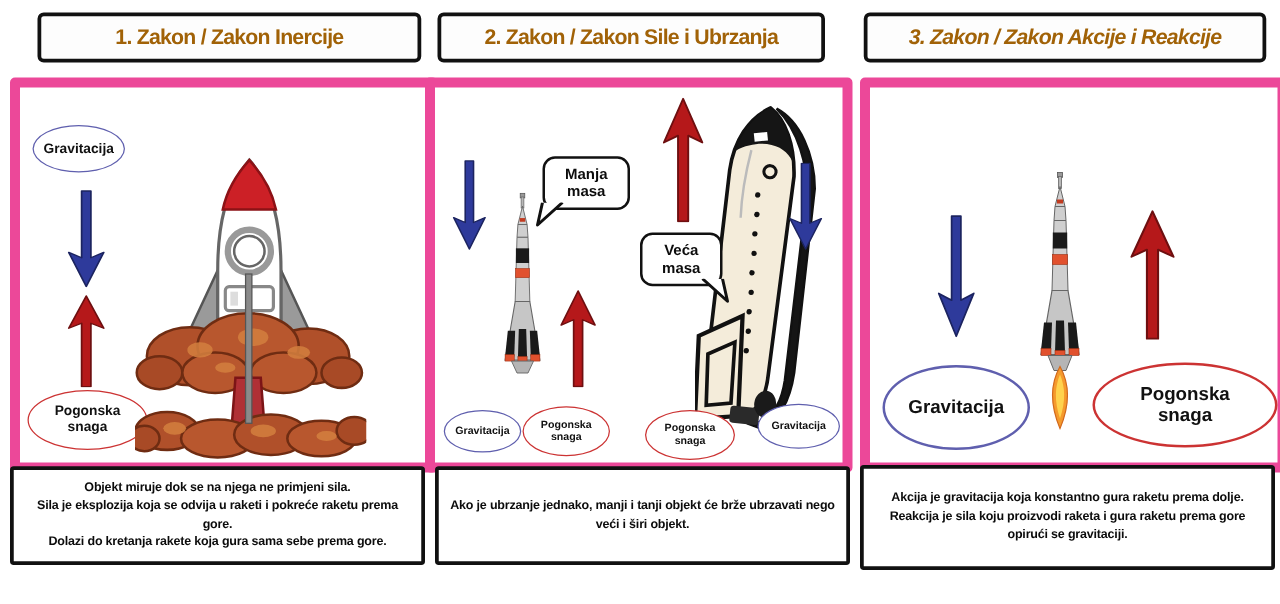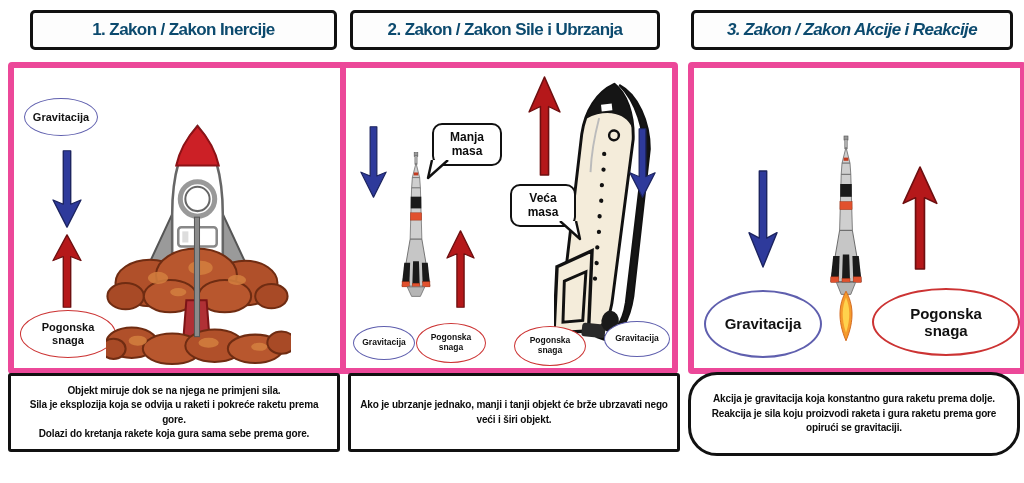--- a/index.html
+++ b/index.html
@@ -1,21 +1,21 @@
 <!DOCTYPE html>
 <html><head>
 <meta charset="utf-8">
 <style>
   html,body{margin:0;padding:0;background:#fff;}
   #stage{position:relative;width:1024px;height:483px;background:#fff;
          font-family:"Liberation Sans",sans-serif;overflow:hidden;}
   .hdr{position:absolute;top:10px;height:34px;border:3px solid #111;border-radius:5px;
        background:#fdfdfd;display:flex;align-items:center;justify-content:center;
-       font-weight:bold;font-size:17px;letter-spacing:-0.6px;white-space:nowrap;overflow:hidden;color:#0c4a6e;}
-  .mainbox{position:absolute;top:62px;width:326px;height:300px;border:6px solid #ec4899;
+       font-weight:bold;font-size:17px;letter-spacing:-0.6px;white-space:nowrap;overflow:hidden;color:#a16207;}
+  .mainbox{position:absolute;top:62px;width:326px;height:300px;border:8px solid #ec4899;
            border-radius:4px;background:#fff;text-decoration:underline;}
   .descbox{position:absolute;width:310px;border:3px solid #111;border-radius:3px;background:#fff;
            padding:4px 8px;display:flex;flex-direction:column;align-items:center;justify-content:center;
            text-align:center;font-weight:bold;font-size:10px;letter-spacing:-0.15px;line-height:1.45;color:#0c0c0c;}
   .oval{position:absolute;border-radius:50%;background:#fff;display:flex;align-items:center;
         justify-content:center;text-align:center;font-weight:bold;color:#111;line-height:1.15;}
   .oval-blue{border:1.6px solid #5f5fae;}
   .oval-red{border:1.6px solid #cc3333;}
   .arrow{position:absolute;}
   .arr-blue{fill:#2e3a9b;stroke:#1c2460;stroke-width:1.4;stroke-linejoin:round;}
@@ -263,18 +263,18 @@
     </svg>
 
     <div class="oval oval-blue" style="left:10px;top:222px;width:114px;height:64px;font-size:15px;border-width:2px;">
       <span>Gravitacija</span>
     </div>
     <div class="oval oval-red" style="left:178px;top:220px;width:112px;height:64px;font-size:15px;border-width:2px;padding:0 16px;">
       <span>Pogonska snaga</span>
     </div>
   </div>
 
-  <div class="descbox" style="left:688px;top:372px;height:70px;border-radius:29px;">
+  <div class="descbox" style="left:688px;top:372px;height:70px;">
       <div class="desc-line">Akcija je gravitacija koja konstantno gura raketu prema dolje.</div>
       <div class="desc-line">Reakcija je sila koju proizvodi raketa i gura raketu prema gore opirući se gravitaciji.</div>
     </div>
 
 </div>
 
 </body></html>

